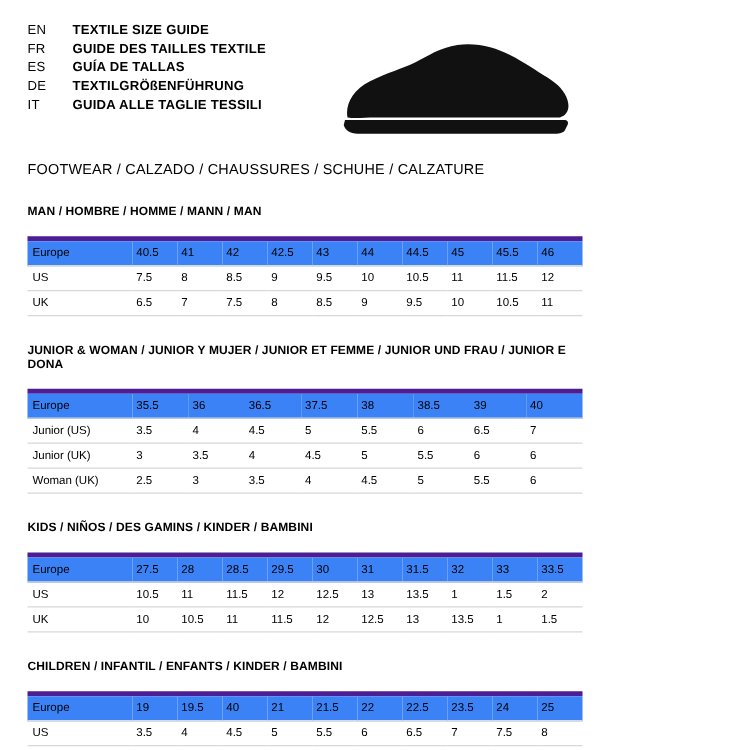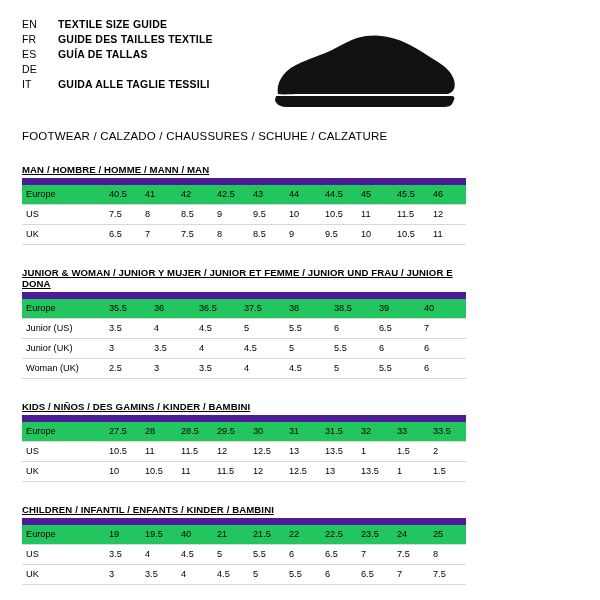--- a/index.html
+++ b/index.html
@@ -67,40 +67,39 @@
   }
 
   
   .group {
     margin-top: 22px;
   }
   .group-title {
     font-size: 9.6px;
     font-weight: bold;
     letter-spacing: 0.1px;
-    padding-bottom: 3px;
-    border-bottom: 7px solid #4c1d95;
+    padding-bottom: 14px;
+    border-bottom: 4px solid #4c1d95;
     margin-bottom: 0;
-    text-decoration: underline;
   }
   table {
     border-collapse: collapse;
     width: 100%;
     table-layout: fixed;
   }
   td {
     font-size: 9.2px;
     line-height: 11px;
     padding: 4px 0 4px 0;
     text-align: left;
     vertical-align: middle;
     border-bottom: 1px solid #d8d8d8;
   }
   tr.shaded td {
-    background: #22c55e;
+    background: #3b82f6;
     margin-left: 16px;
   }
   td.label {
     width: 80px;
     padding-left: 4px;
   }
   td.val {
     padding-left: 3px;
   }
   
@@ -122,20 +121,21 @@
       <div class="lang-row">
         <span class="lang-code">FR</span>
         <span class="lang-title">GUIDE DES TAILLES TEXTILE</span>
       </div>
       <div class="lang-row">
         <span class="lang-code">ES</span>
         <span class="lang-title">GUÍA DE TALLAS</span>
       </div>
       <div class="lang-row">
         <span class="lang-code">DE</span>
+        <span class="lang-title">TEXTILGRÖßENFÜHRUNG</span>
       </div>
       <div class="lang-row">
         <span class="lang-code">IT</span>
         <span class="lang-title">GUIDA ALLE TAGLIE TESSILI</span>
       </div>
     </div>
 
     <div class="shoe-wrap">
       <svg viewBox="0 0 190 82" width="190" height="82" aria-hidden="true">
         <path fill="#111111" d="M8 62 C6 52 12 40 26 33 C40 26 52 23 62 18 C72 13 82 6 96 4 C112 2 126 6 138 12 C150 18 158 24 168 30 C176 35 182 41 184 48 C186 55 184 60 178 62 L30 62 C22 62 14 63 8 62 Z"></path>

